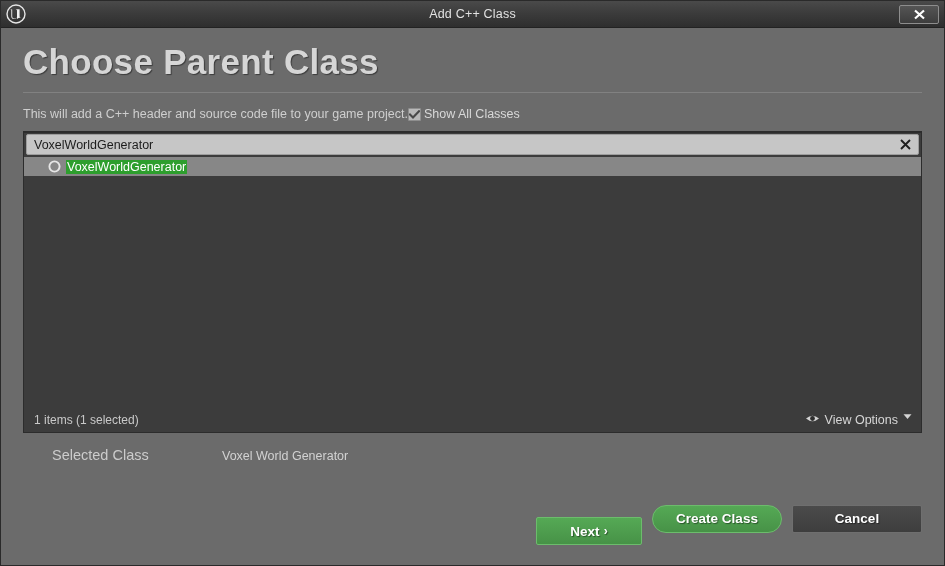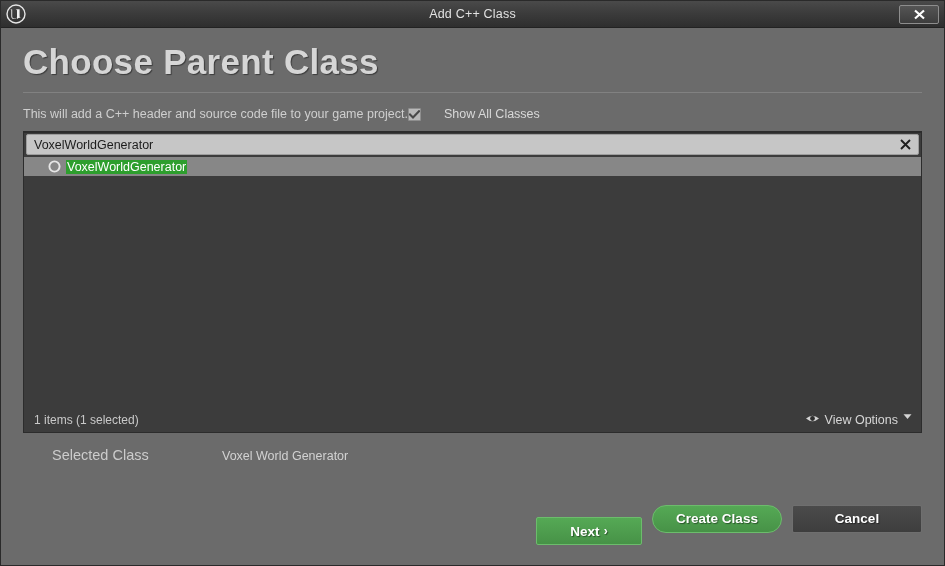--- a/index.html
+++ b/index.html
@@ -101,21 +101,21 @@
   }
   .subtitle {
     font-size: 12.5px;
     color: #cfcfcf;
   }
 
   
   .checkline {
     display: flex;
     align-items: center;
-    gap: 23px;
+    gap: 3px;
     cursor: pointer;
   }
   .cbox {
     width: 13px;
     height: 13px;
     background: #b9b9b9;
     border: 1px solid #8e8e8e;
     border-radius: 1px;
     display: flex;
     align-items: center;

